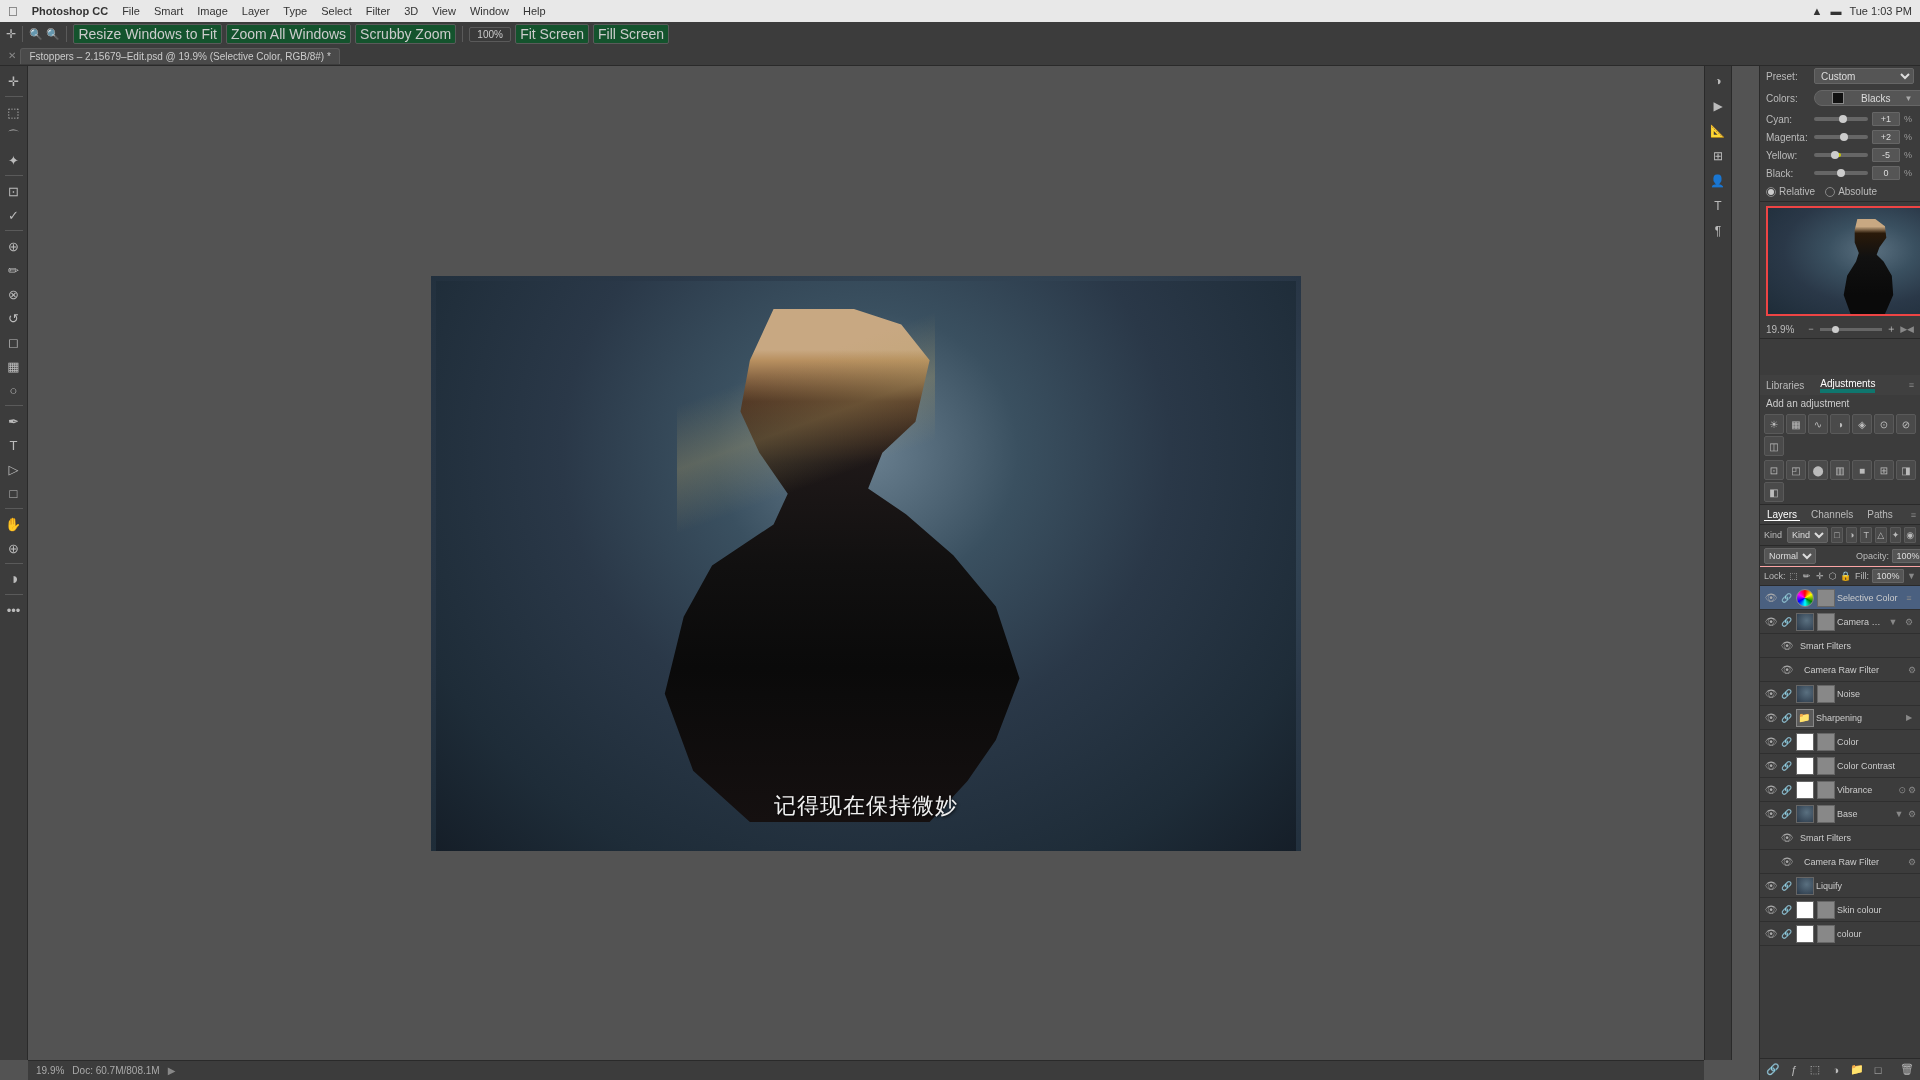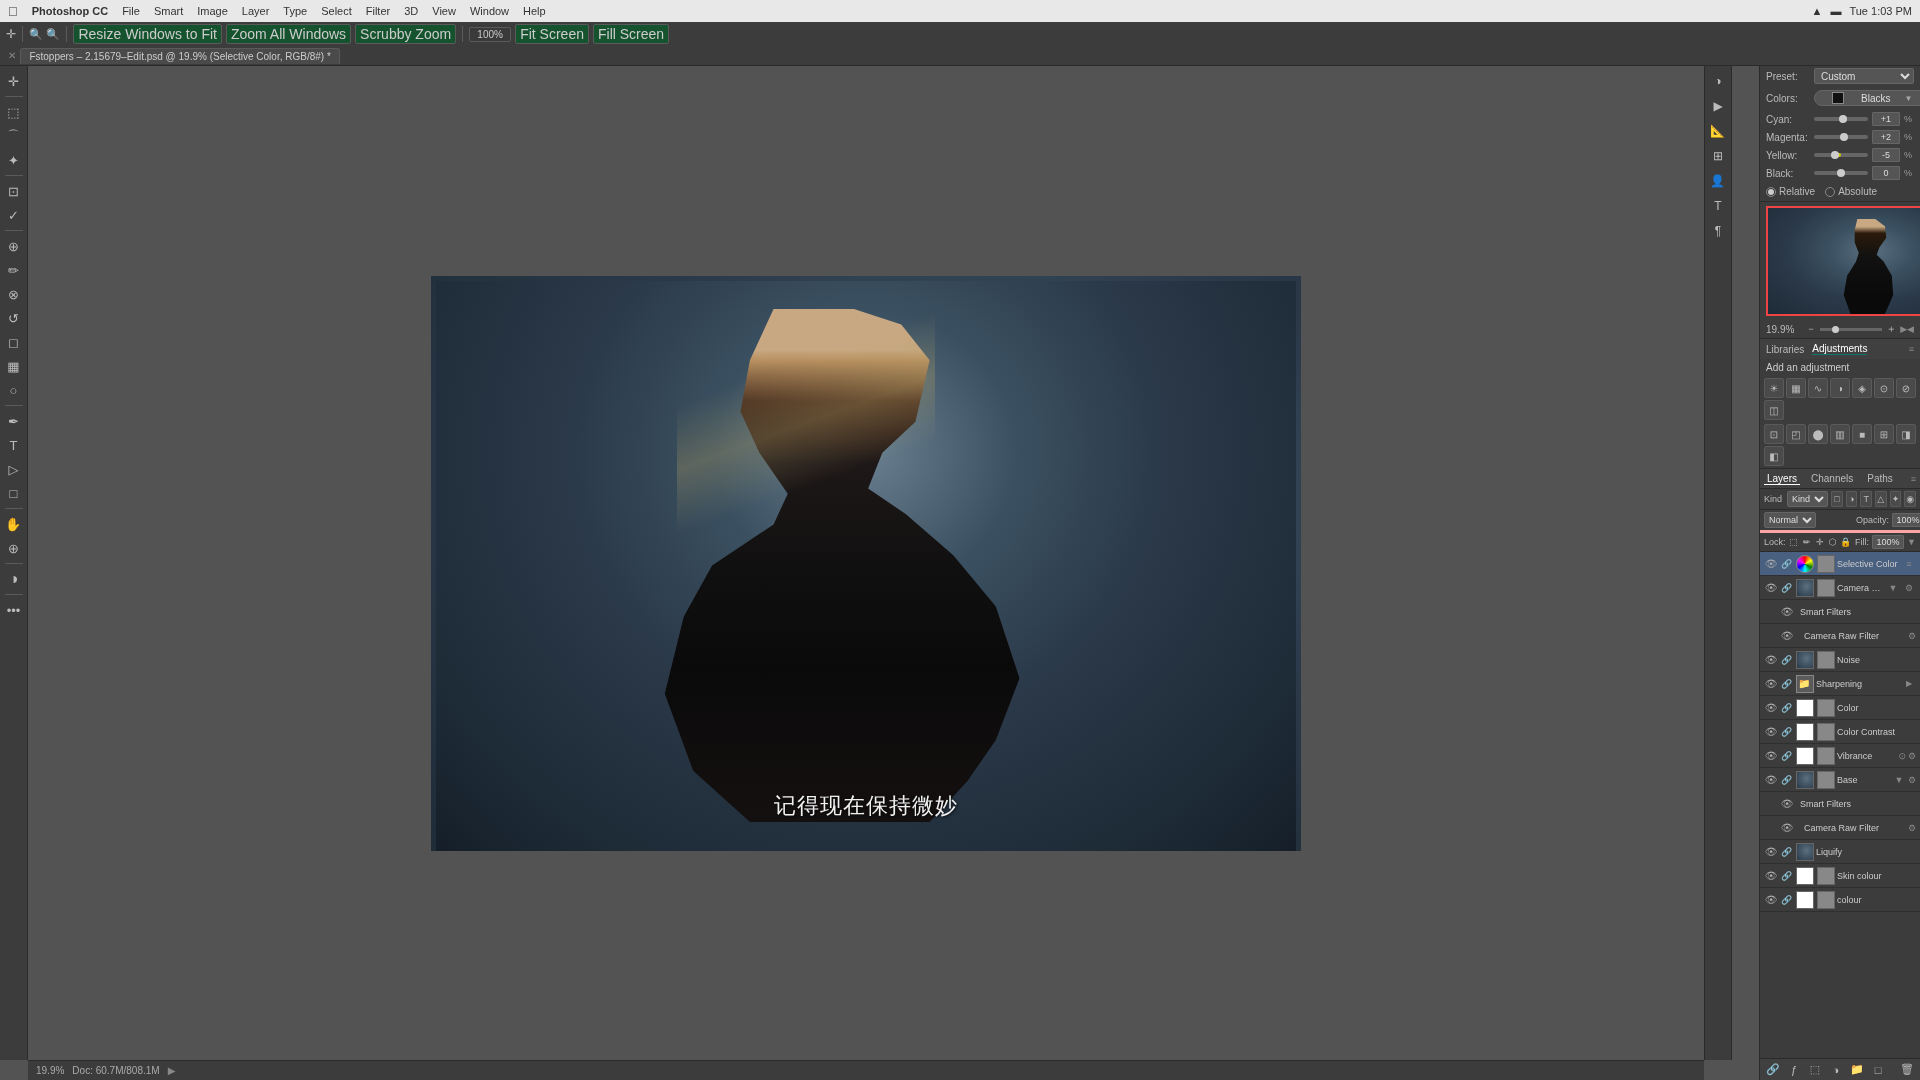--- a/index.html
+++ b/index.html
@@ -441,28 +441,29 @@
     #adj-panel {
       background: #3c3c3c;
       border-bottom: 1px solid #2a2a2a;
     }
     .adj-header {
       display: flex;
       align-items: center;
       height: 20px;
       padding: 0 6px;
       background: #404040;
-      gap: 8px;
+      gap: 16px;
+      margin-top: 36px;
     }
     .adj-tab {
       font-size: 10px;
       color: #bbb;
       cursor: pointer;
     }
-    .adj-tab.active { color: #fff; border-bottom: 1px solid #0f766e; }
+    .adj-tab.active { color: #fff; border-bottom: 4px solid #0f766e; }
     .adj-title {
       font-size: 10px;
       color: #ccc;
       padding: 3px 6px;
     }
     .adj-icons-row {
       display: flex;
       flex-wrap: wrap;
       padding: 2px 4px;
       gap: 2px;
@@ -534,21 +535,21 @@
       font-size: 9px;
       color: #bbb;
       cursor: pointer;
       border-radius: 1px;
     }
     .blend-row {
       display: flex;
       align-items: center;
       padding: 2px 4px;
       gap: 4px;
-      border-bottom: 3px solid #fca5a5;
+      border-bottom: 1px solid #fca5a5;
     }
     .blend-select {
       height: 16px;
       background: #555;
       border: 1px solid #666;
       color: #ddd;
       font-size: 9px;
       border-radius: 2px;
       flex: 1;
     }

